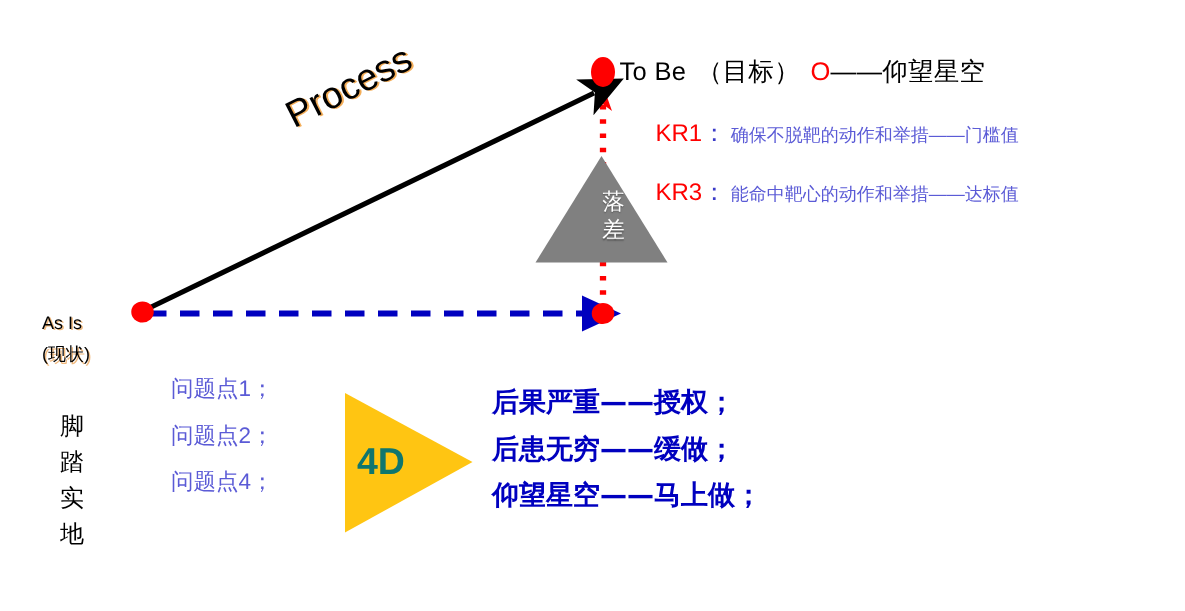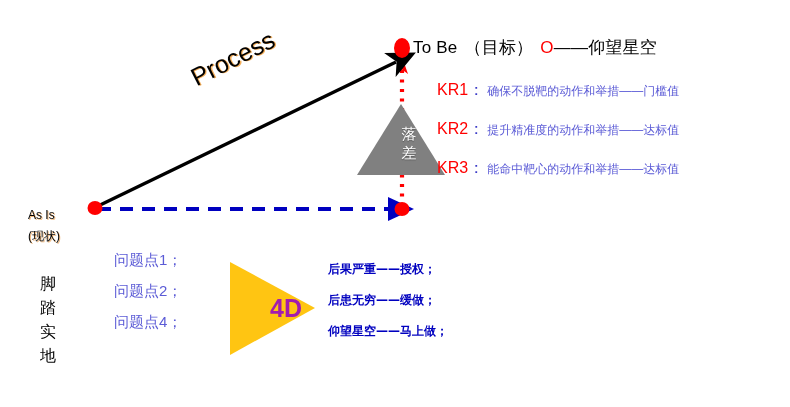--- a/index.html
+++ b/index.html
@@ -134,34 +134,33 @@
     white-space: nowrap;
     text-align: center;
   }
 
   
   #fourd-label {
     left: 238px;
     top: 294px;
     font-size: 25px;
     font-weight: bold;
-    color: #a21caf;
+    color: #0f766e;
     font-family: "Liberation Sans", sans-serif;
-    margin-left: 32px;
   }
 
   
   #consequence-list {
     left: 328px;
     top: 259px;
   }
   .consequence-item {
     height: 31px;
     line-height: 20px;
-    font-size: 12px;
+    font-size: 18px;
     font-weight: bold;
     color: #0000BF;
     white-space: nowrap;
     font-family: "DejaVu Sans", sans-serif;
   }
 </style>
 </head>
 <body>
 
 <div id="stage">
@@ -195,23 +194,20 @@
 
   <div class="abs" id="tobe-header">
     <span>To Be</span><span class="gap"></span><span>（目标）</span><span class="gap"></span><span id="tobe-circle-icon">O</span><span id="tobe-tail">——仰望星空</span>
   </div>
 
   <div class="abs" id="kr-list">
     <div class="kr-row">
       <span class="kr-key">KR1</span><span class="kr-colon">：</span><span class="kr-text">确保不脱靶的动作和举措——门槛值</span>
     </div>
     <div class="kr-row">
-      <span class="kr-key">KR2</span><span class="kr-colon">：</span><span class="kr-text">提升精准度的动作和举措——达标值</span>
-    </div>
-    <div class="kr-row">
       <span class="kr-key">KR3</span><span class="kr-colon">：</span><span class="kr-text">能命中靶心的动作和举措——达标值</span>
     </div>
   </div>
 
   <div class="abs" id="gap-triangle-label">落差</div>
 
   <div class="abs" id="process-label">Process</div>
 
   <div class="abs" id="asis-label">
     <div>As Is</div>

